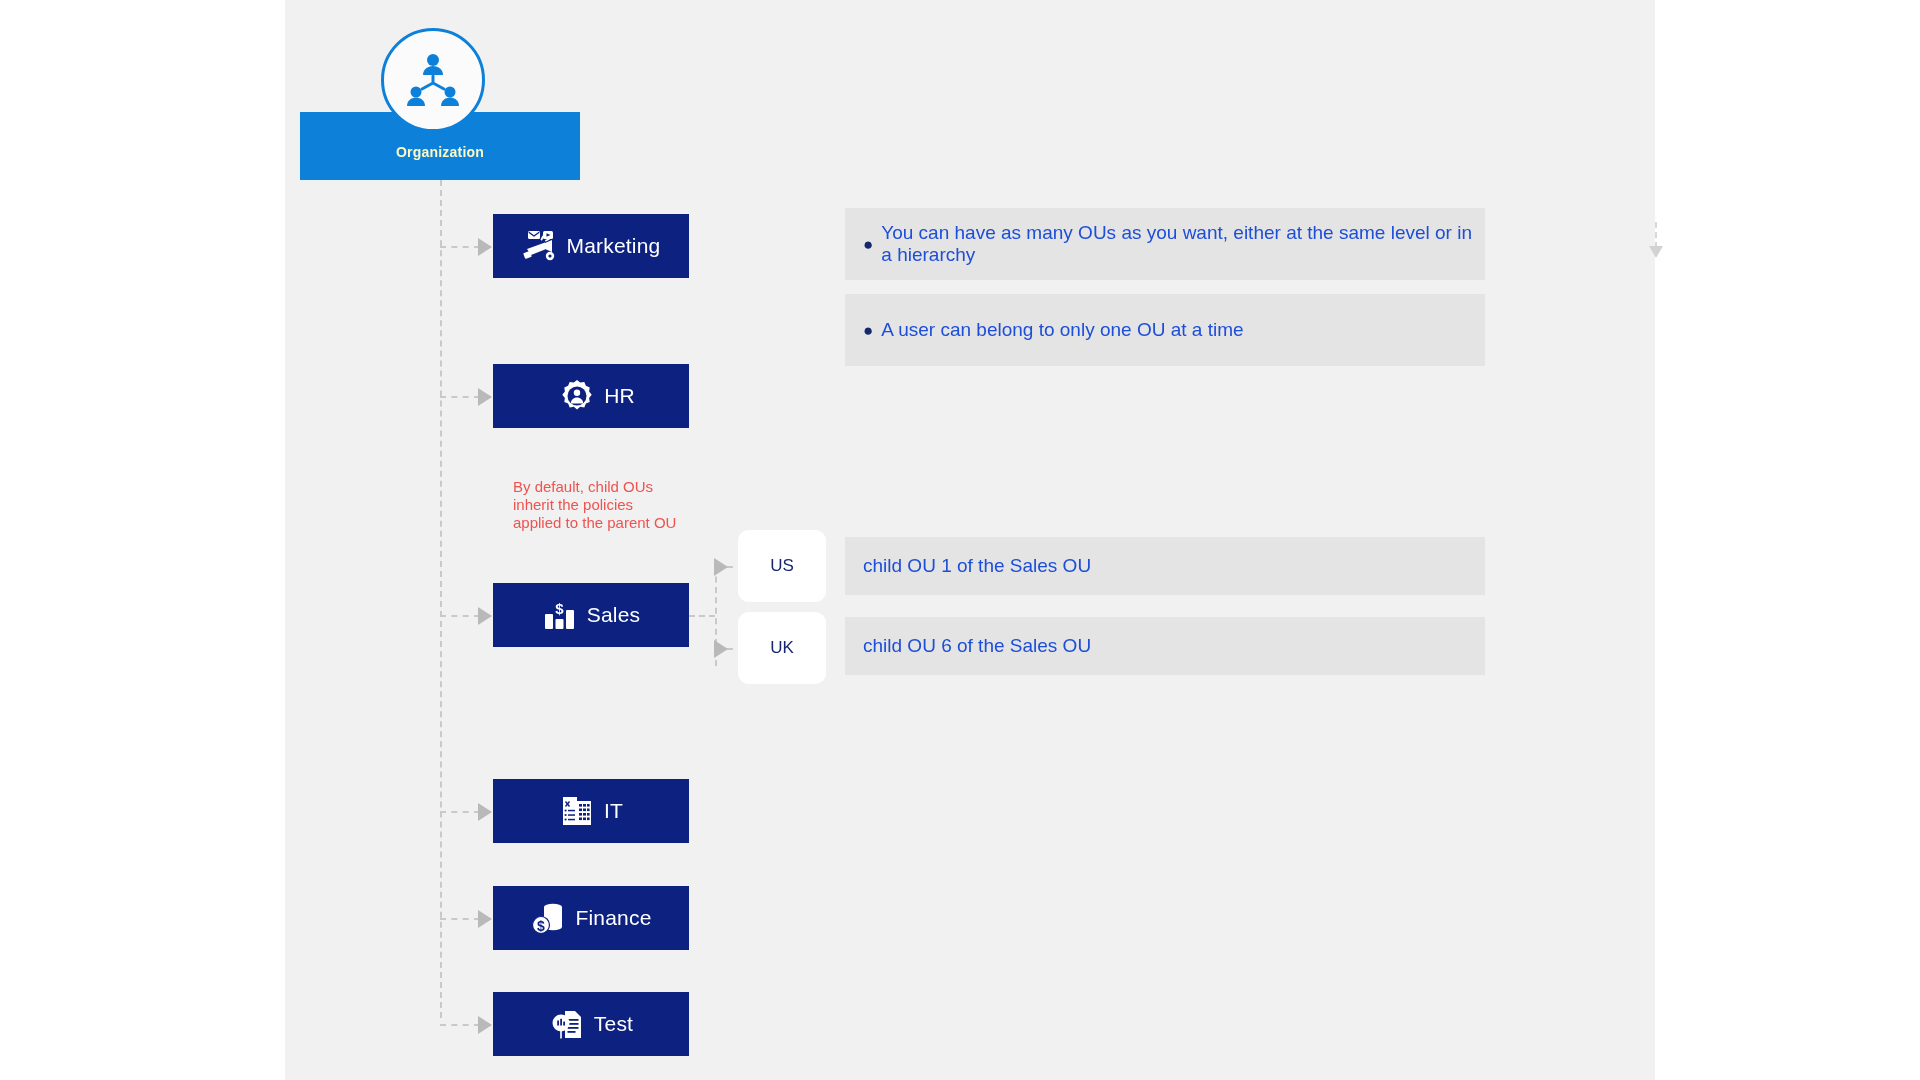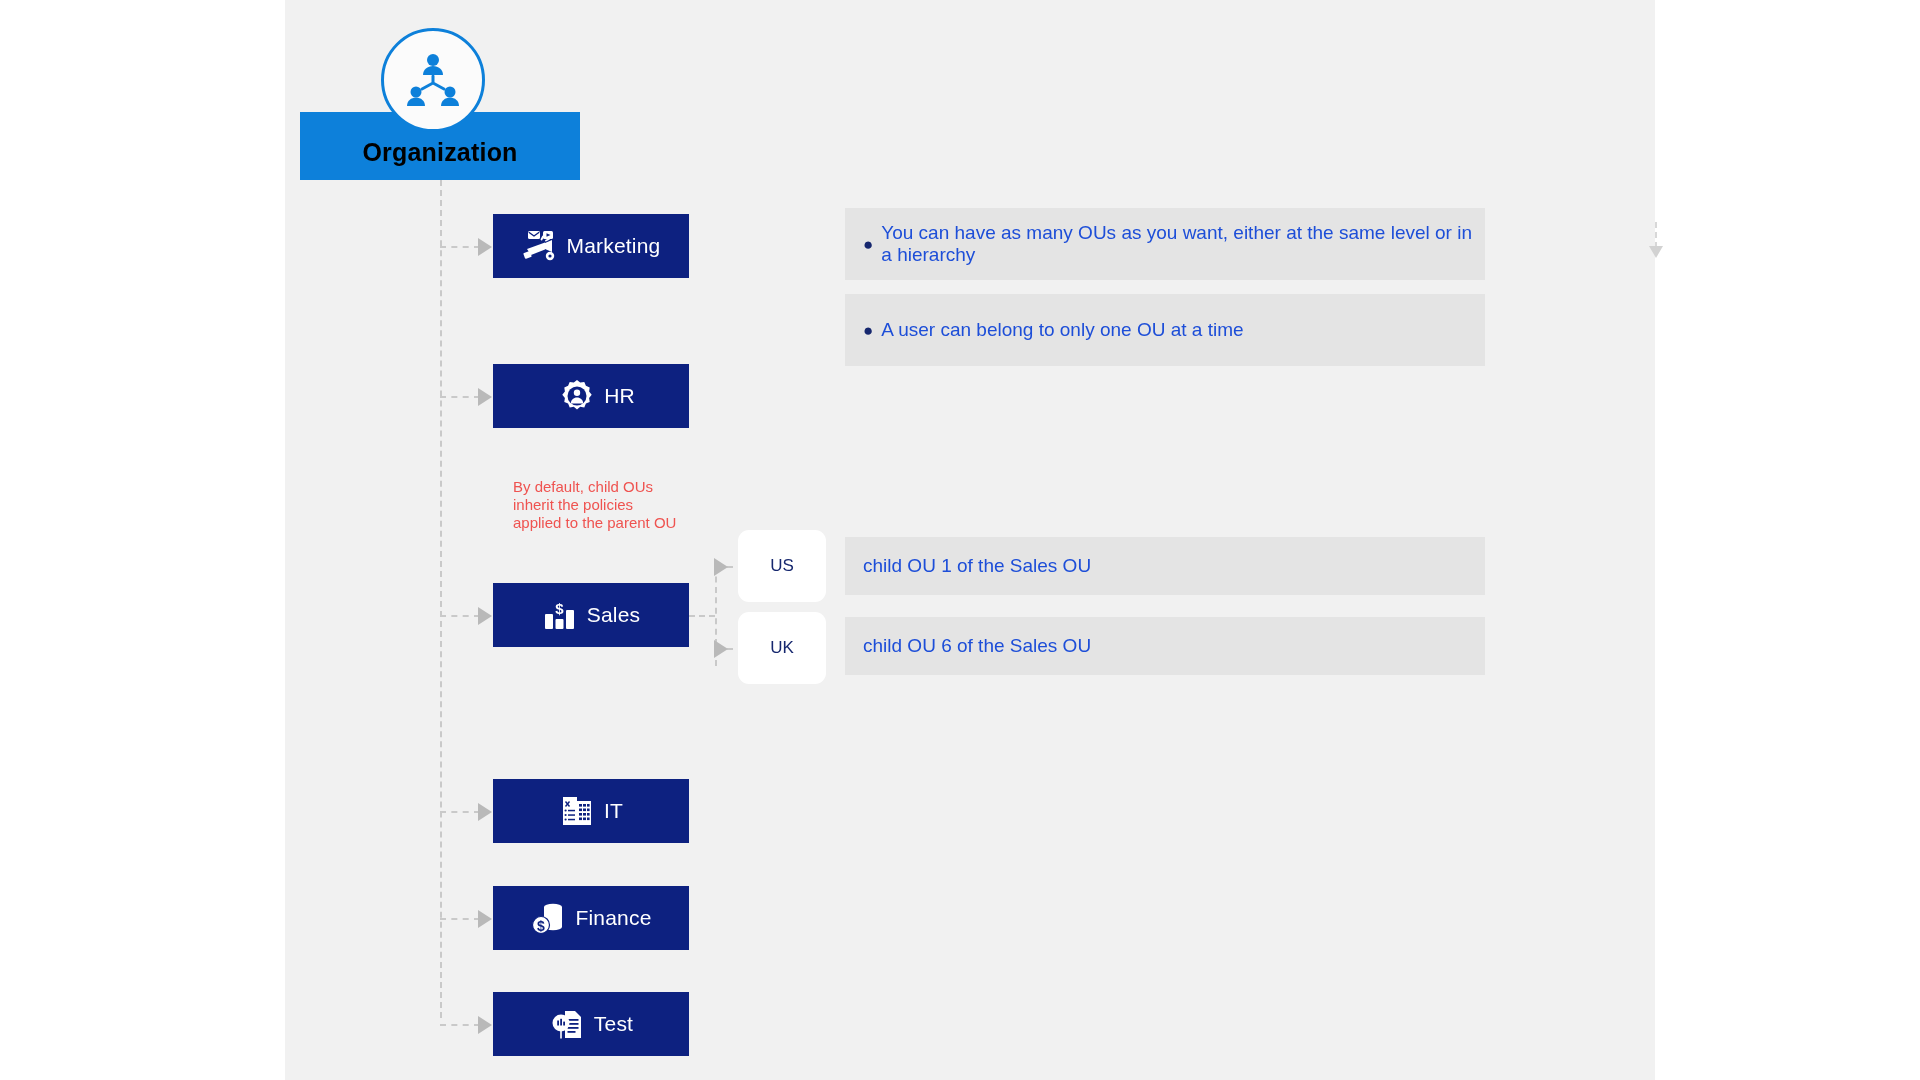--- a/index.html
+++ b/index.html
@@ -36,22 +36,22 @@
     left: 300px;
     top: 112px;
     width: 280px;
     height: 68px;
     background: #0d80da;
     display: flex;
     align-items: center;
     justify-content: center;
   }
   .org-label {
-    color: #000000;
-    font-size: 25px;
+    color: #fef9c3;
+    font-size: 14px;
     font-weight: bold;
     letter-spacing: .2px;
     margin-top: 12px;
   }
   .org-badge {
     position: absolute;
     left: 381px;
     top: 28px;
     width: 104px;
     height: 104px;

